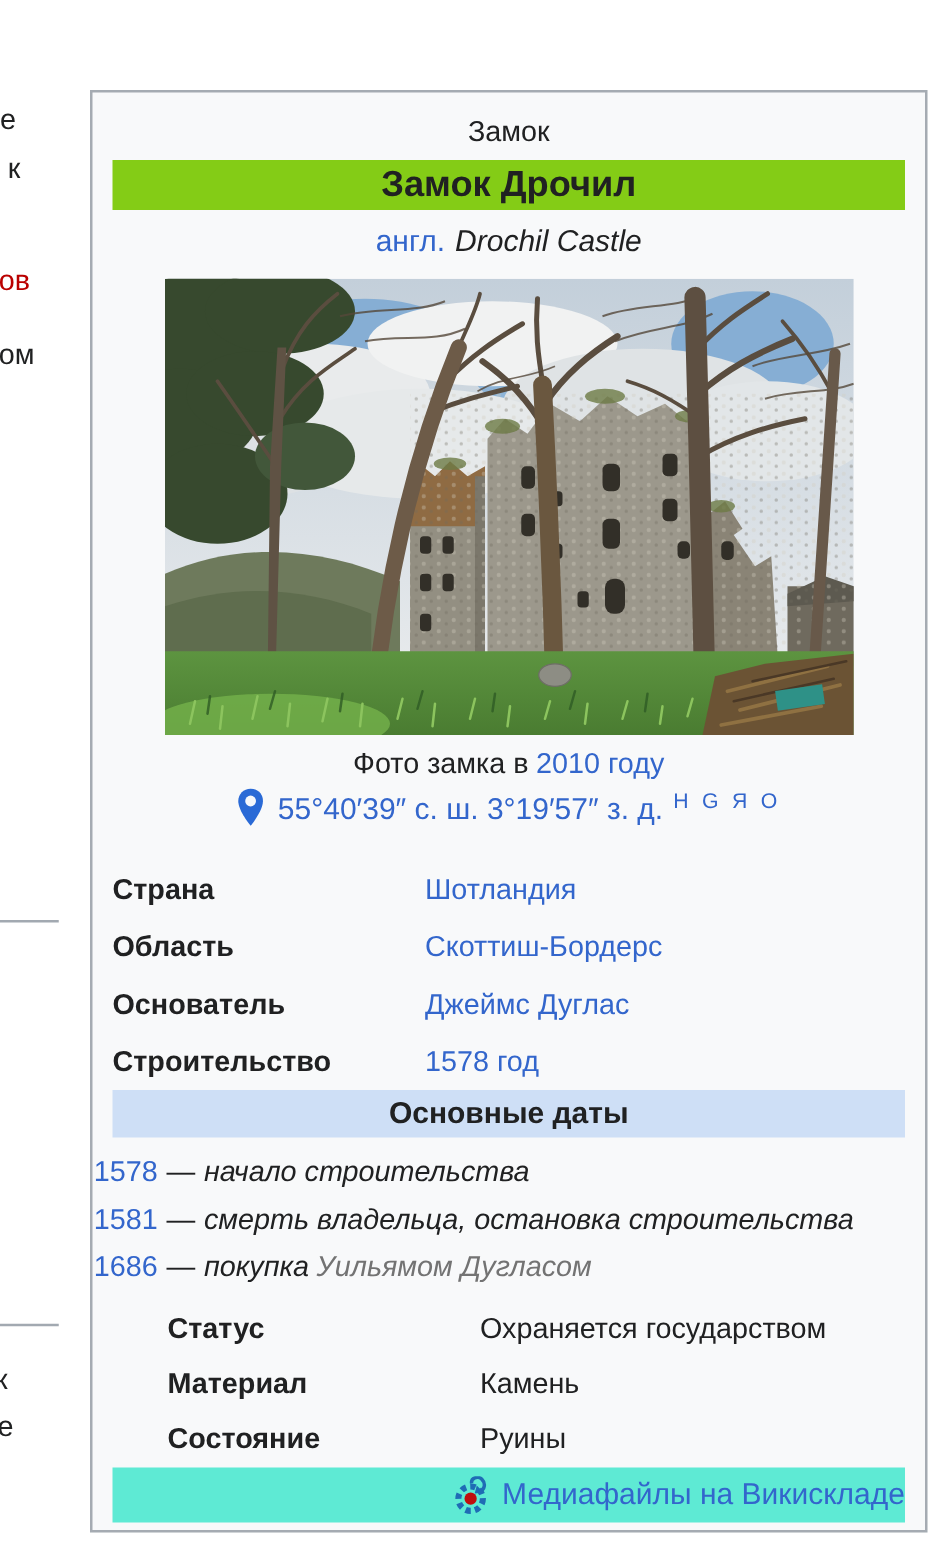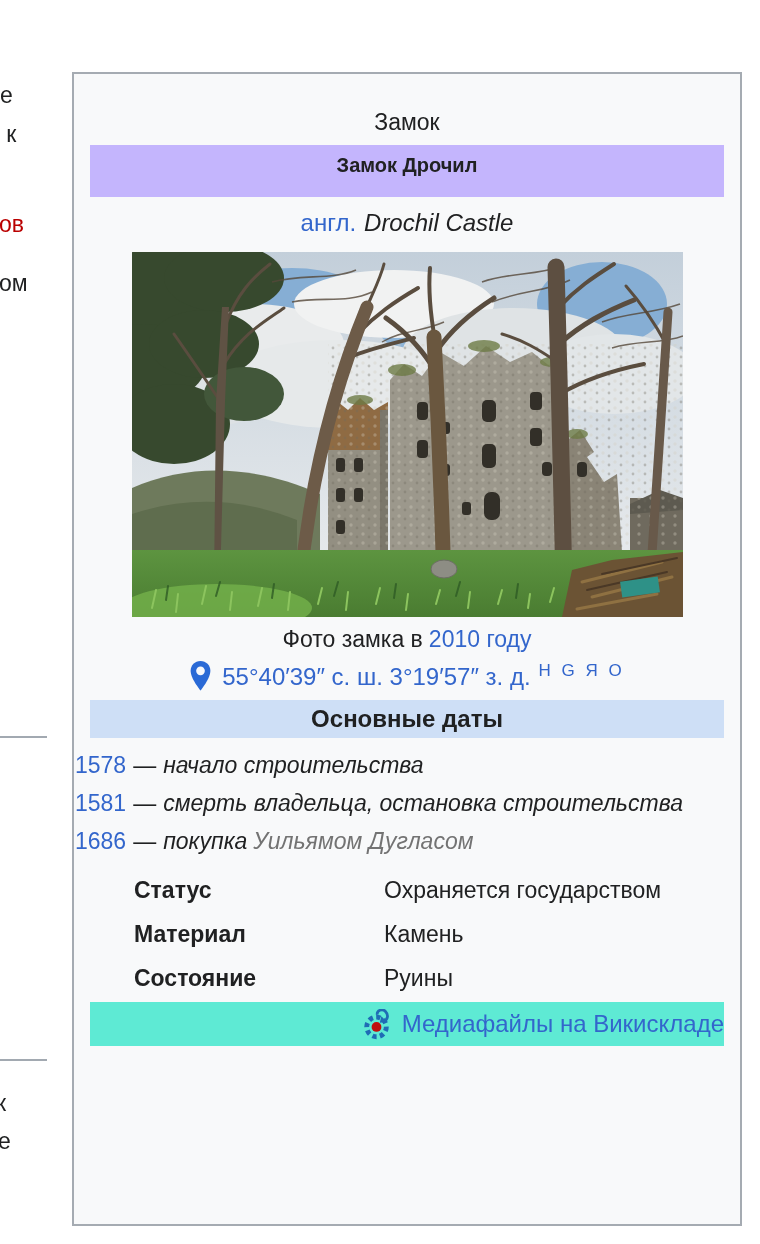--- a/index.html
+++ b/index.html
@@ -18,23 +18,23 @@
   .frag6{left:-2px;top:1126px;}
   .margin-divider{position:absolute;left:0;width:47px;height:2px;background:#a2a9b1;}
   .hr1{top:736px;}
   .hr2{top:1059px;}
 
   
   .infobox{
     position:absolute;left:72px;top:72px;width:670px;height:1154px;
     box-sizing:border-box;border:2px solid #a5abb2;background:#f8f9fa;
   }
-  .type-label{margin-top:33px;text-align:center;font-size:23px;line-height:30px;color:#202122;}
-  .title-band{margin:8px 16px 0;height:52px;background:#c4b5fd;text-align:center;
-    font-size:20px;font-weight:bold;line-height:40px;color:#202122;}
+  .type-label{margin-top:16px;text-align:center;font-size:23px;line-height:30px;color:#202122;}
+  .title-band{margin:8px 16px 0;height:40px;background:#84cc16;text-align:center;
+    font-size:29px;font-weight:bold;line-height:40px;color:#202122;}
   .lang-line{margin-top:10px;text-align:center;font-size:24px;line-height:32px;}
   .lang-prefix{color:#3366cc;margin-right:8px;}
   .lang-name{font-style:italic;color:#202122;}
   .photo-wrap{width:551px;margin:13px auto 0;}
   .photo-wrap svg{display:block;}
   .caption{margin-top:7px;text-align:center;font-size:23px;line-height:30px;}
   .caption .cap-text{margin-right:6px;}
   .caption .cap-link{color:#3366cc;}
   .coords{margin-top:3px;text-align:center;font-size:24px;line-height:40px;white-space:nowrap;}
   .coords .pin{vertical-align:-7px;margin-right:10px;}
@@ -215,20 +215,38 @@
     <span class="cap-text">Фото замка в</span><span class="cap-link">2010 году</span>
   </div>
 
   <div class="coords">
     <svg class="pin" width="23" height="32" viewBox="0 0 24 34">
       <path d="M12,1 C6,1 1.5,5.6 1.5,11.5 C1.5,20 12,32.5 12,32.5 C12,32.5 22.5,20 22.5,11.5 C22.5,5.6 18,1 12,1 Z" fill="#2a6ad6"></path>
       <circle cx="12" cy="11.5" r="4.6" fill="#f6f8fb"></circle>
     </svg><span class="coord-link">55°40′39″ с. ш. 3°19′57″ з. д.</span><span class="coord-sup">H G Я O</span>
   </div>
 
+  <div class="facts">
+    <div class="fact-row">
+      <div class="fact-label">Страна</div>
+      <div class="fact-value link">Шотландия</div>
+    </div>
+    <div class="fact-row">
+      <div class="fact-label">Область</div>
+      <div class="fact-value link">Скоттиш-Бордерс</div>
+    </div>
+    <div class="fact-row">
+      <div class="fact-label">Основатель</div>
+      <div class="fact-value link">Джеймс Дуглас</div>
+    </div>
+    <div class="fact-row">
+      <div class="fact-label">Строительство</div>
+      <div class="fact-value link">1578 год</div>
+    </div>
+  </div>
 
   <div class="dates-band">Основные даты</div>
 
   <div class="dates">
     <div class="date-line">
       <span class="date-year">1578</span><span class="date-dash">—</span><span class="date-text">начало строительства</span>
     </div>
     <div class="date-line">
       <span class="date-year">1581</span><span class="date-dash">—</span><span class="date-text">смерть владельца, остановка строительства</span>
     </div>

